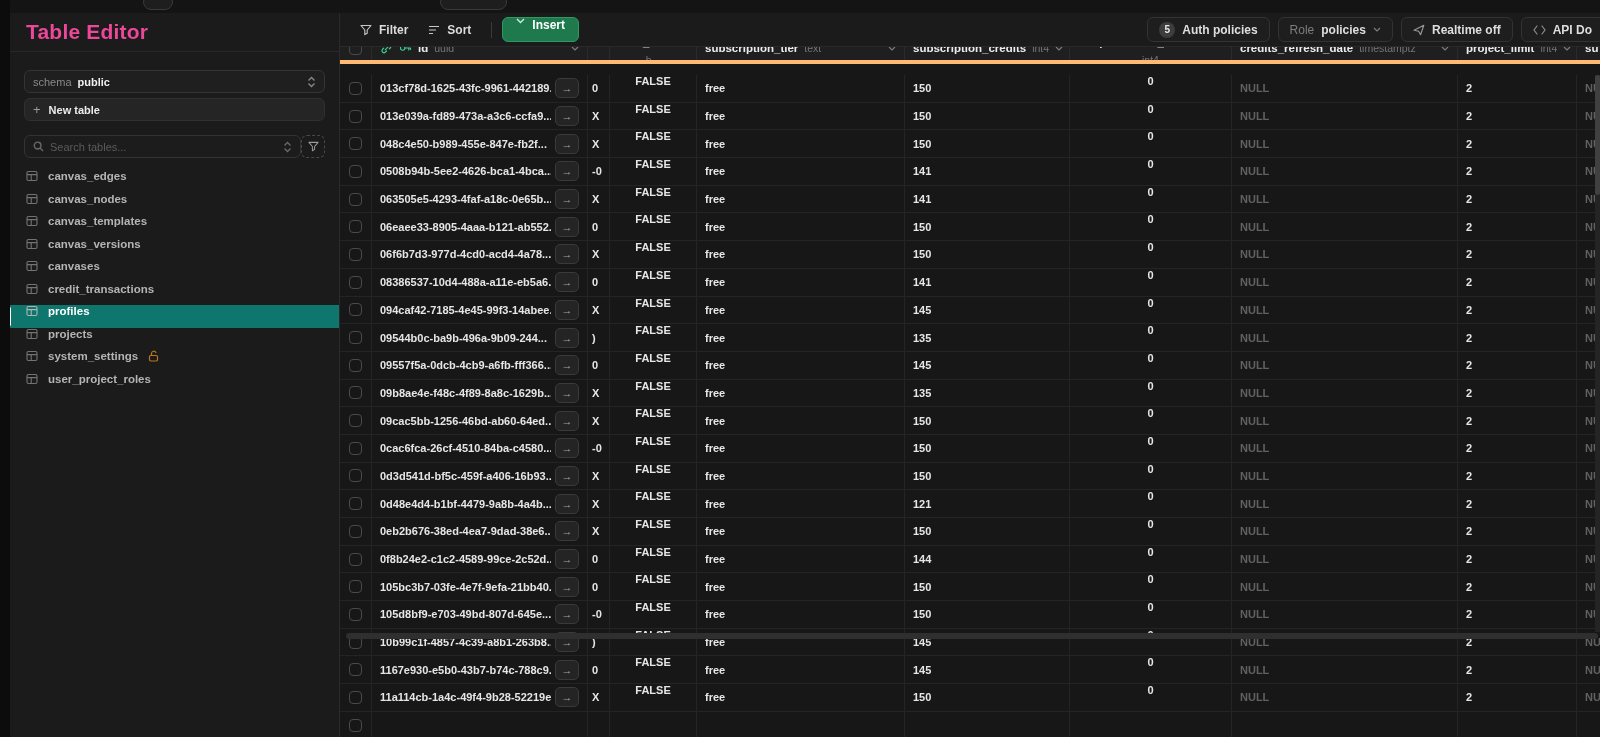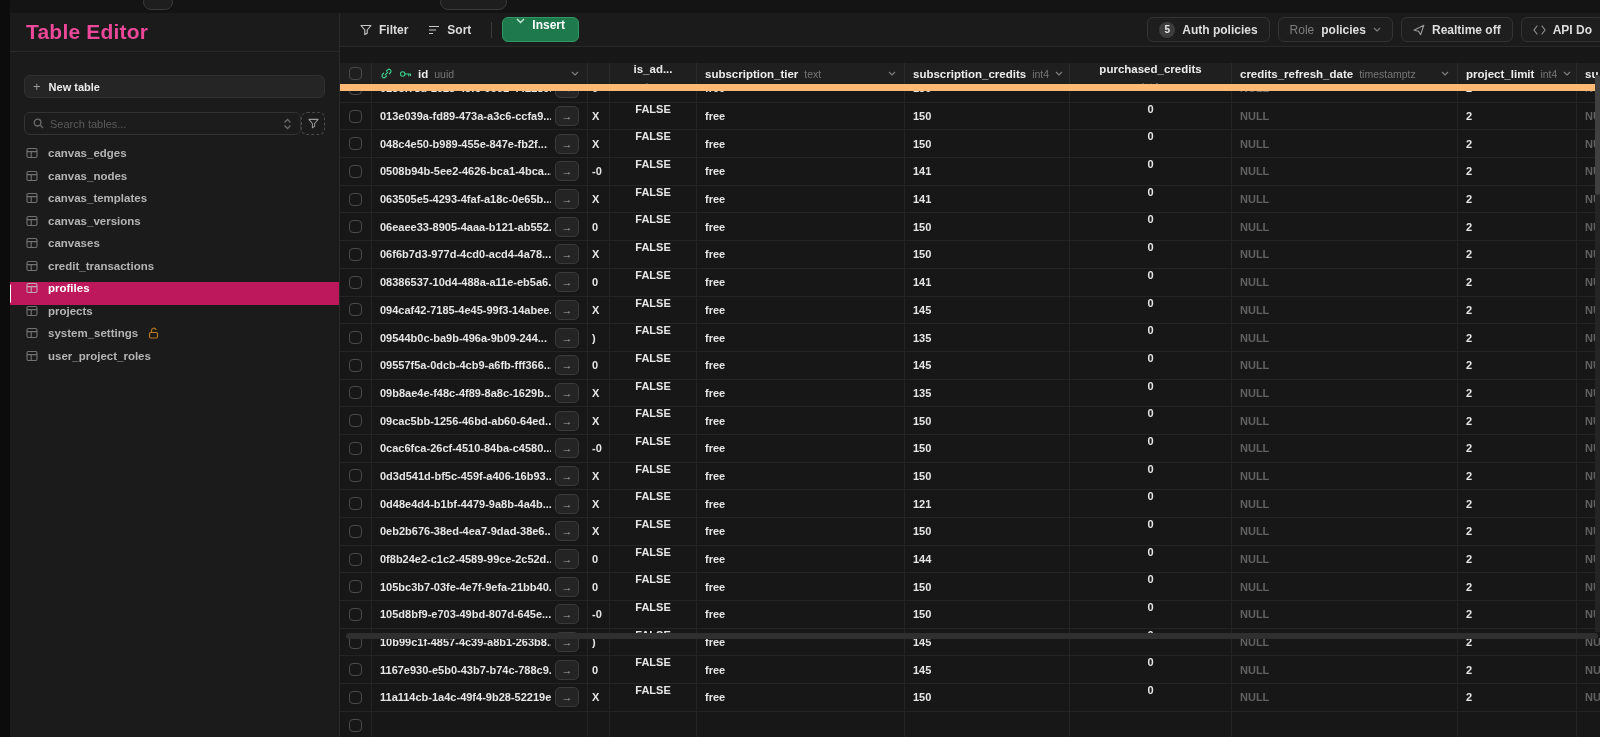--- a/index.html
+++ b/index.html
@@ -20,39 +20,39 @@
   .flex1 { flex:1; }
   .newtable-btn { margin-top:5px; height:23px; display:flex; align-items:center; gap:8px; padding:0 8px; background:#252525; border:1px solid #303030; border-radius:6px; font-size:11px; font-weight:700; color:#ececec; cursor:pointer; }
   .plus { color:#9a9a9a; font-weight:400; font-size:13px; line-height:1; }
   .search-row { margin-top:14px; display:flex; }
   .search-box { flex:1; height:23px; display:flex; align-items:center; gap:6px; padding:0 8px; background:#1c1c1c; border:1px solid #333333; border-radius:6px; }
   .search-box input { flex:1; background:transparent; border:none; outline:none; color:#cfcfcf; font-size:11px; font-family:"Liberation Sans",sans-serif; }
   .search-box input::placeholder { color:#5b5b5b; }
   .filterdash-btn { width:24px; height:23px; border:1px dashed #4a4a4a; border-radius:6px; background:transparent; display:flex; align-items:center; justify-content:center; cursor:pointer; }
   .table-list { margin-top:12px; }
   .sb-item { height:22.5px; display:flex; align-items:flex-start; gap:10px; padding:0 14px 0 16px; font-size:11.5px; font-weight:600; color:#b4b4b4; cursor:pointer; position:relative; }
-  .sb-item.selected { background:#be185d; color:#ffffff; }
+  .sb-item.selected { background:#0f766e; color:#ffffff; }
   .sb-item.selected::before { content:""; position:absolute; left:-2px; top:2px; bottom:2px; width:3px; background:#ffffff; border-radius:2px; }
   .sb-item .tbl-ico { flex:0 0 auto; opacity:.55; }
   .sb-item.selected .tbl-ico { opacity:.9; }
 
   
   .main { position:absolute; left:340px; top:0; width:1260px; height:640px; background:#171717; }
   .toolbar { position:absolute; left:0; top:13px; width:1260px; height:34px; background:#1b1b1b; border-bottom:1px solid #292929; display:flex; align-items:center; padding:0 10px; z-index:3; }
   .ghost-btn { display:flex; align-items:center; gap:7px; height:24px; padding:0 10px; border-radius:6px; font-size:12px; font-weight:700; color:#dcdcdc; cursor:pointer; background:transparent; border:none; }
   .tb-divider { width:1px; height:16px; background:#3a3a3a; margin:0 10px; }
   .insert-btn { display:flex; align-items:flex-start; gap:7px; height:25px; padding:0 13px; border-radius:6px; background:#1e7a4c; border:1px solid #2f9863; font-size:12px; font-weight:700; color:#ffffff; cursor:pointer; }
   .toolbar-right { margin-left:auto; display:flex; align-items:center; gap:8px; }
   .pill-btn { display:flex; align-items:center; gap:7px; height:25px; padding:0 11px; border-radius:6px; border:1px solid #333333; background:#1e1e1e; font-size:12px; font-weight:700; color:#dedede; cursor:pointer; white-space:nowrap; }
   .count-badge { width:16px; height:16px; border-radius:50%; background:#3d3d3d; color:#e8e8e8; font-size:10px; font-weight:700; display:flex; align-items:center; justify-content:center; }
   .muted { color:#7d7d7d; font-weight:400; }
   .api-btn { margin-right:-14px; }
 
   
-  .grid-header { position:absolute; left:0; top:63px; width:1260px; height:28px; background:#1f1f1f; border-bottom:7px solid #fdba74; display:flex; z-index:2; }
+  .grid-header { position:absolute; left:0; top:36px; width:1260px; height:28px; background:#1f1f1f; border-bottom:4px solid #fdba74; display:flex; z-index:2; }
   .hcell { display:flex; align-items:center; gap:6px; padding:0 8px; border-right:1px solid #2b2b2b; font-size:11.5px; overflow:hidden; cursor:pointer; }
   .hname { font-weight:700; color:#ececec; white-space:nowrap; }
   .htype { font-size:10.5px; color:#767676; white-space:nowrap; }
   .hchev { margin-left:auto; flex:0 0 auto; }
   .rows { position:absolute; left:0; top:75px; width:1260px; height:662px; overflow:hidden; }
   .grow { height:27.7px; display:flex; background:#171717; border-bottom:1px solid #242424; }
   .cell { display:flex; align-items:center; padding:0 8px; border-right:1px solid #242424; font-size:11px; font-weight:700; color:#e6e6e6; overflow:hidden; white-space:nowrap; }
   .col-check { width:32px; justify-content:center; padding:0; }
   .col-id { width:216px; }
   .col-sliver { width:22px; padding:0 0 0 4px; }
@@ -79,20 +79,31 @@
   <div class="clipped-pill" style="left:143px; width:30px;"></div>
   <div class="clipped-pill" style="left:440px; width:67px;"></div>
 </div>
 <div class="rail"></div>
 
 <div class="sidebar">
   <div class="sb-header">
     <div class="sb-title">Table Editor</div>
   </div>
   <div class="sb-controls">
+    <div class="schema-select">
+      <span class="schema-label">schema</span>
+      <span class="schema-value">public</span>
+      <span class="flex1"></span>
+      <span>
+        <svg width="9" height="12" viewBox="0 0 9 12">
+            <path d="M1.5 4.5L4.5 1.5L7.5 4.5" stroke="#8a8a8a" stroke-width="1.3" fill="none"></path>
+            <path d="M1.5 7.5L4.5 10.5L7.5 7.5" stroke="#8a8a8a" stroke-width="1.3" fill="none"></path>
+          </svg>
+      </span>
+    </div>
     <div class="newtable-btn">
       <span class="plus">+</span>
       <span>New table</span>
     </div>
     <div class="search-row">
       <div class="search-box">
         <span>
           <svg width="11" height="11" viewBox="0 0 11 11">
               <circle cx="4.6" cy="4.6" r="3.4" stroke="#6a6a6a" stroke-width="1.3" fill="none"></circle>
               <path d="M7.3 7.3L10 10" stroke="#6a6a6a" stroke-width="1.3"></path>

